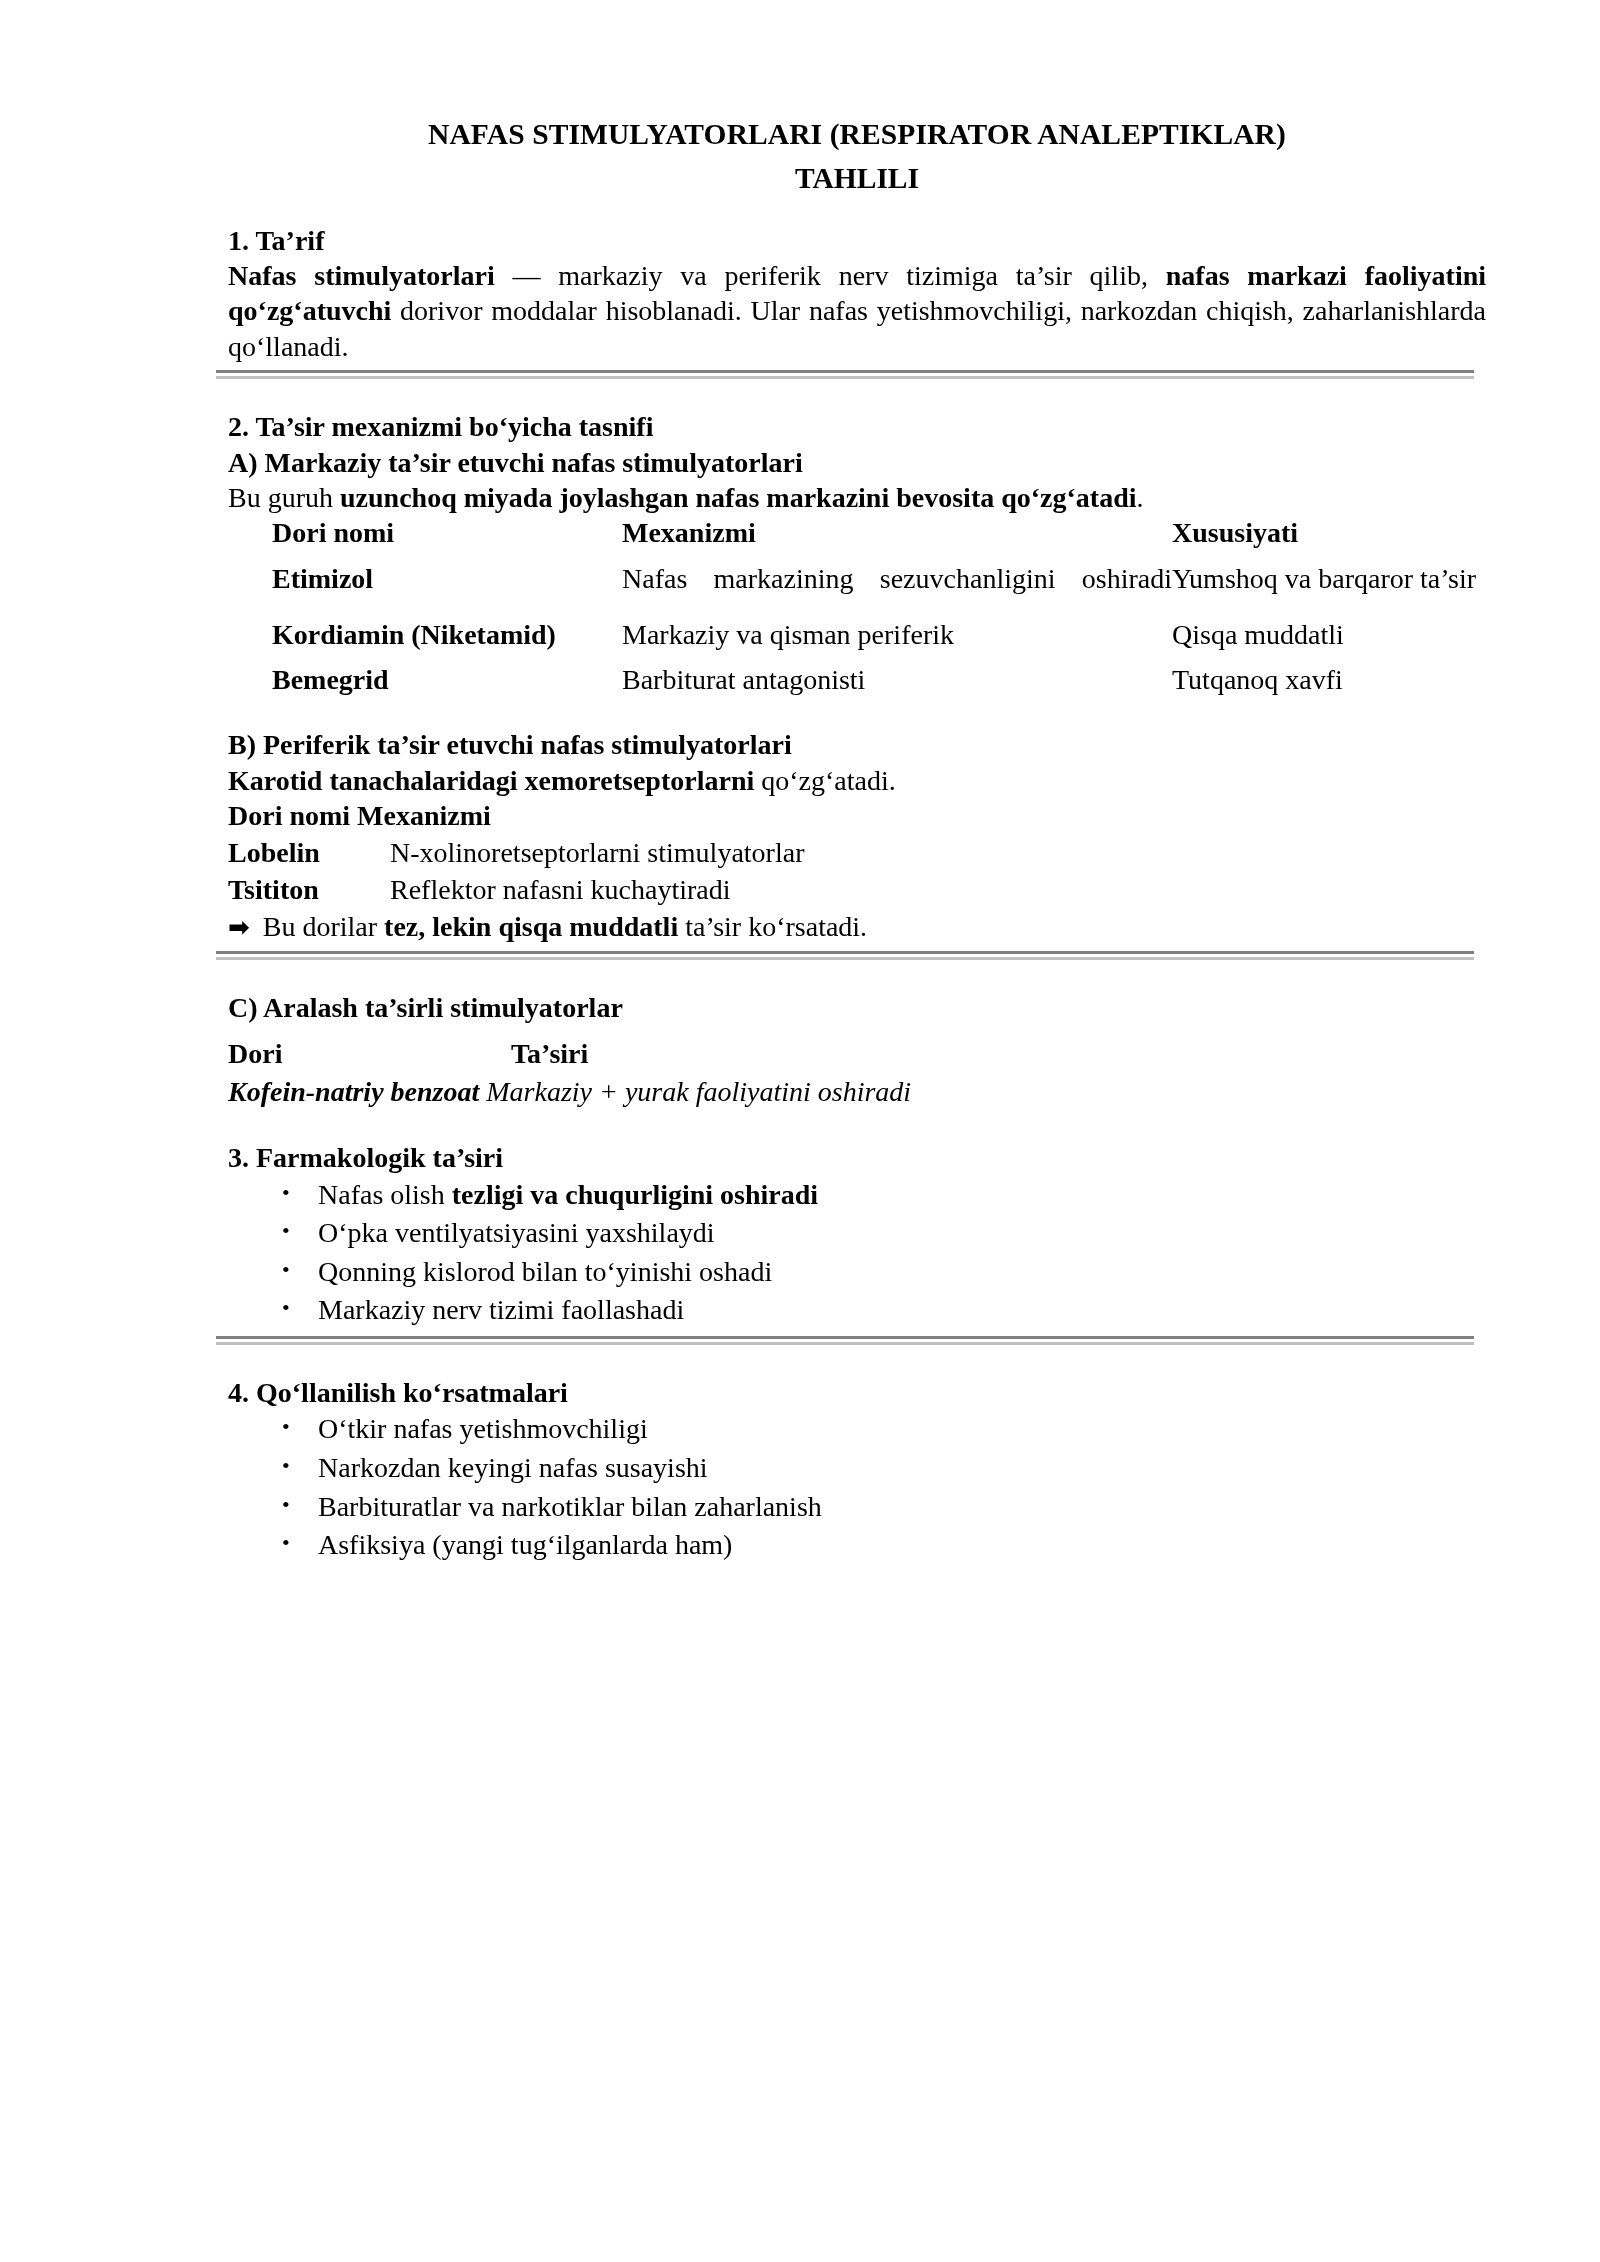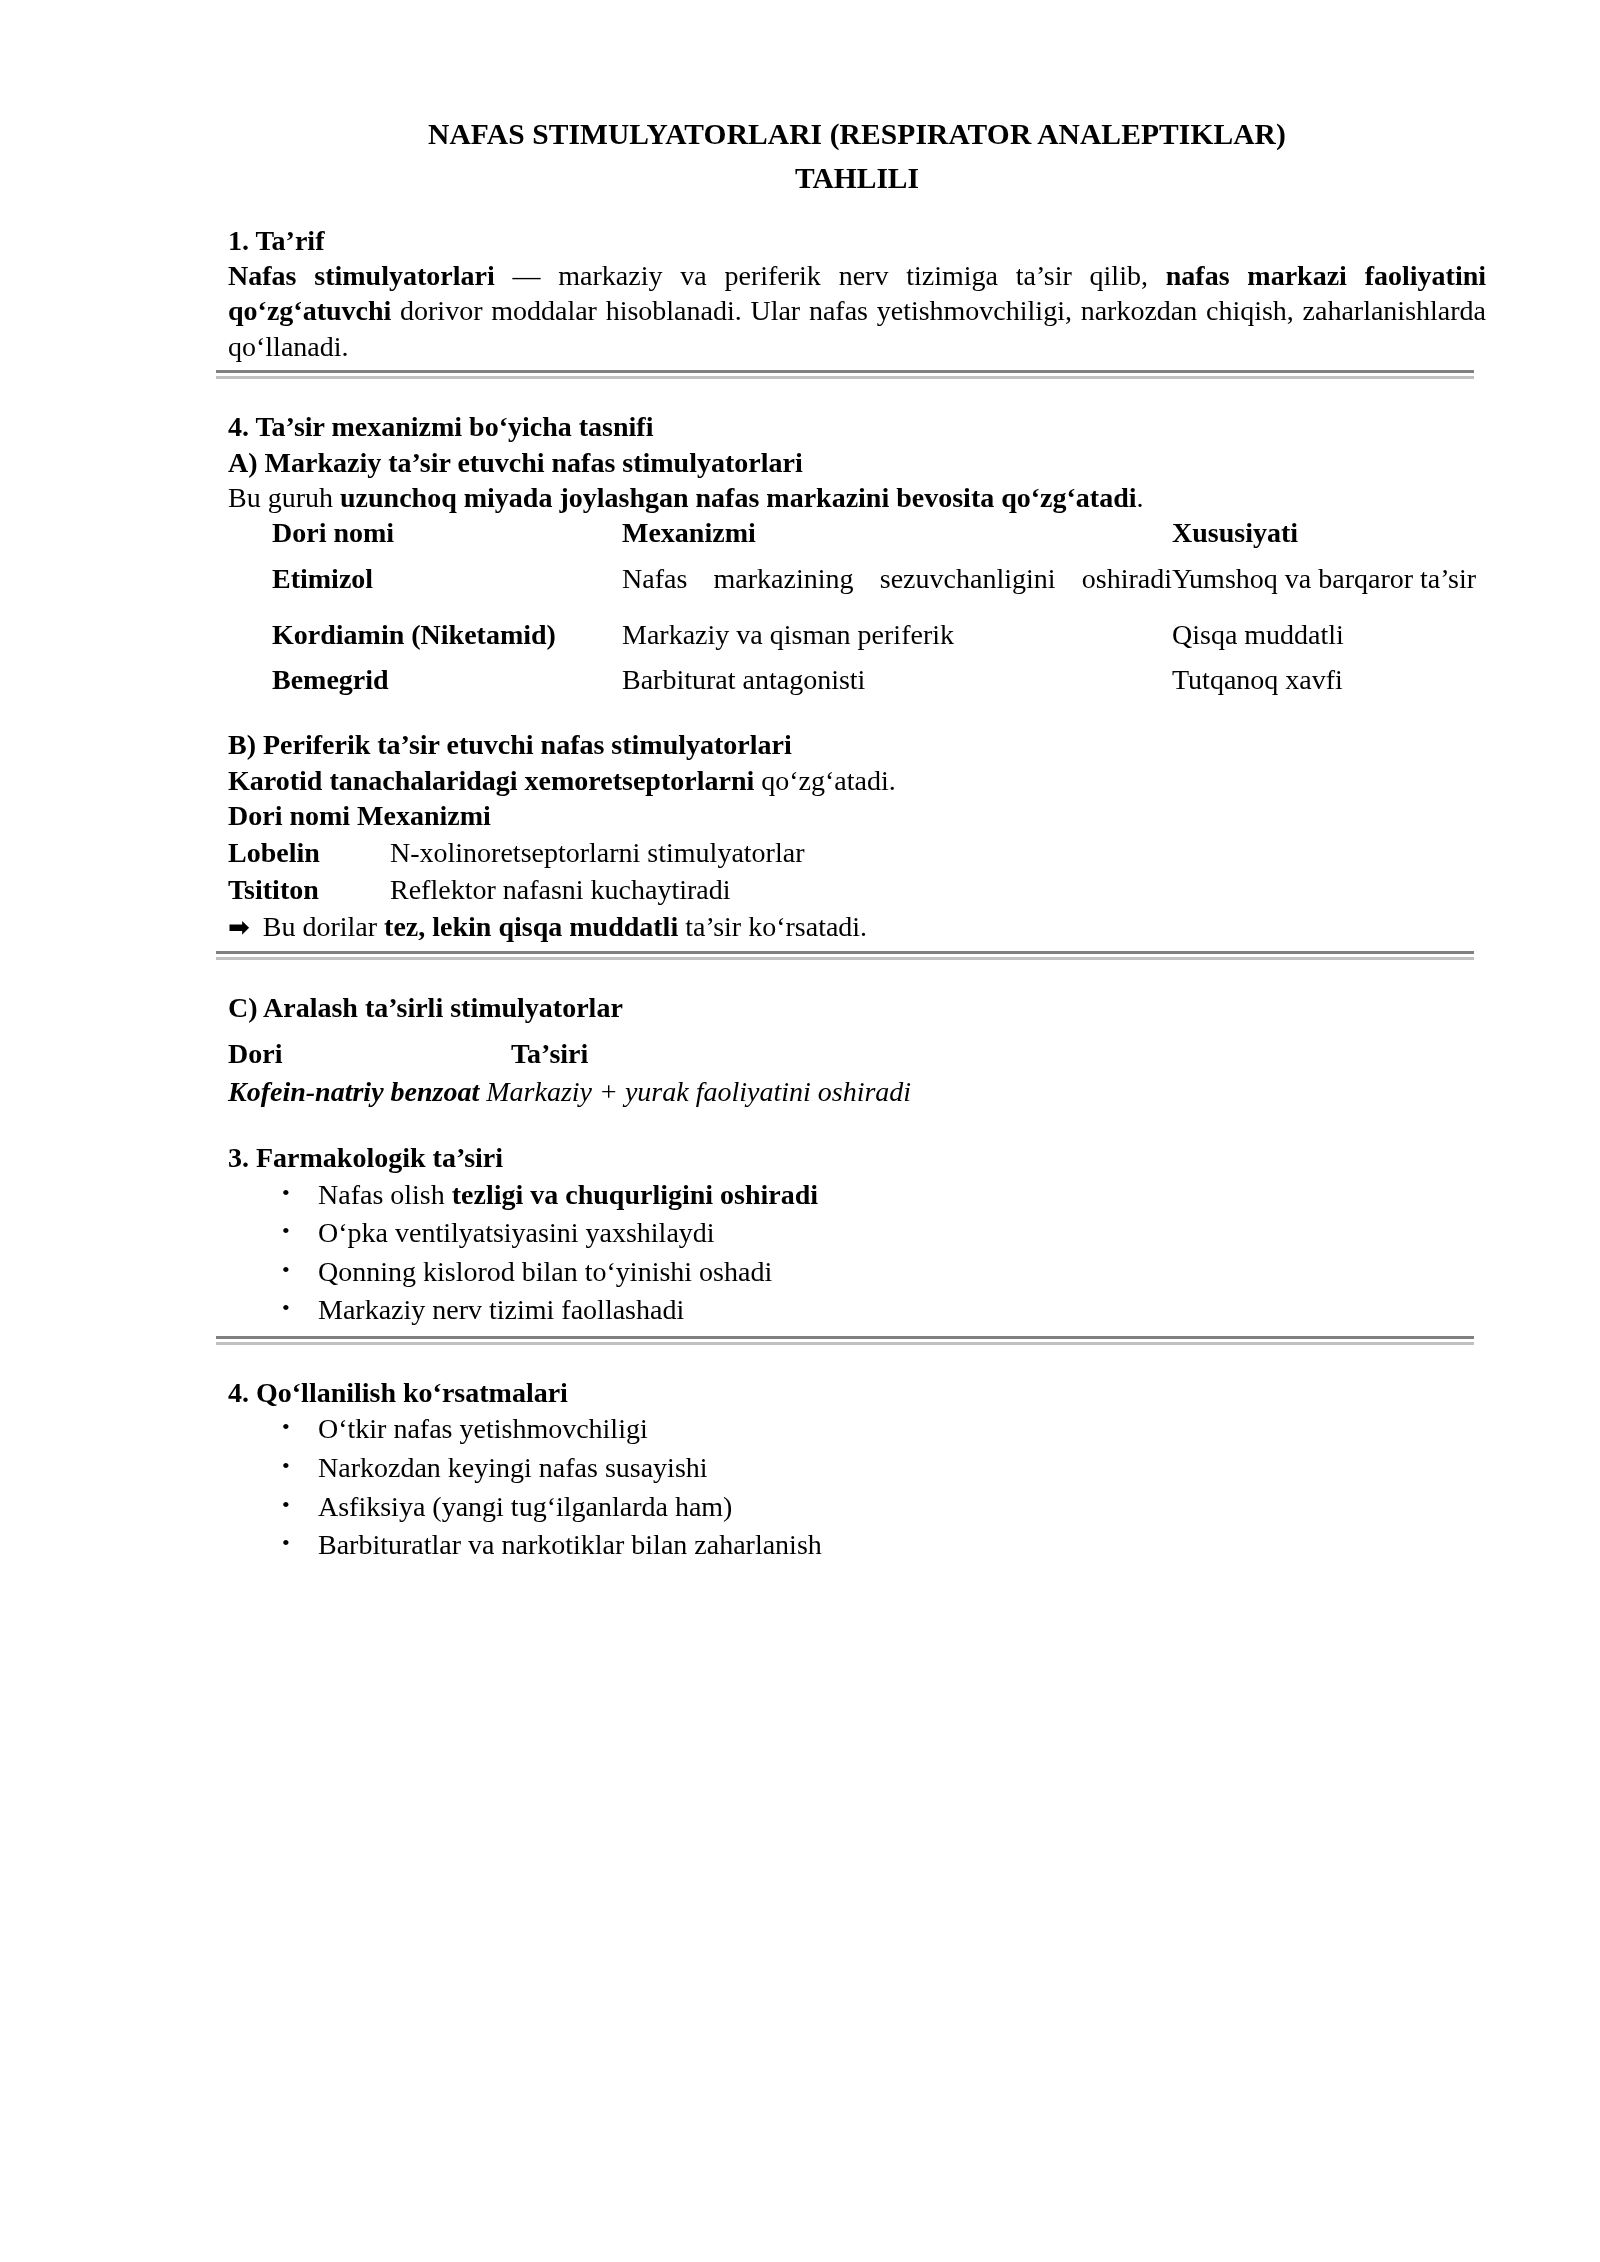--- a/index.html
+++ b/index.html
@@ -170,21 +170,21 @@
 
     <h1 class="doc-title">NAFAS STIMULYATORLARI (RESPIRATOR ANALEPTIKLAR)</h1>
     <h1 class="doc-subtitle">TAHLILI</h1>
 
     <div class="h-bold">1. Ta’rif</div>
     <p class="para para-last-justify"><b>Nafas stimulyatorlari</b><span> — markaziy va periferik nerv tizimiga ta’sir qilib, </span><b>nafas markazi faoliyatini qo‘zg‘atuvchi</b><span> dorivor moddalar hisoblanadi. Ular nafas yetishmovchiligi, narkozdan chiqish, zaharlanishlarda qo‘llanadi.</span></p>
     <div class="hrule"></div>
 
     <div class="spacer-md"></div>
 
-    <div class="h-bold">4. Ta’sir mexanizmi bo‘yicha tasnifi</div>
+    <div class="h-bold">2. Ta’sir mexanizmi bo‘yicha tasnifi</div>
     <div class="h-bold">A) Markaziy ta’sir etuvchi nafas stimulyatorlari</div>
     <p class="para para-last-justify"><span>Bu guruh </span><b>uzunchoq miyada joylashgan nafas markazini bevosita qo‘zg‘atadi</b><span>.</span></p>
 
     <table class="tbl">
       <tbody>
         <tr>
           <td class="c1 name">Dori nomi</td>
           <td class="c2 name">Mexanizmi</td>
           <td class="c3 name">Xususiyati</td>
         </tr>
@@ -243,18 +243,18 @@
       <li><span>Markaziy nerv tizimi faollashadi</span></li>
     </ul>
     <div class="hrule"></div>
 
     <div class="spacer-md"></div>
 
     <div class="h-bold">4. Qo‘llanilish ko‘rsatmalari</div>
     <ul class="bullets">
       <li><span>O‘tkir nafas yetishmovchiligi</span></li>
       <li><span>Narkozdan keyingi nafas susayishi</span></li>
+      <li><span>Barbituratlar va narkotiklar bilan zaharlanish</span></li>
       <li><span>Asfiksiya (yangi tug‘ilganlarda ham)</span></li>
-      <li><span>Barbituratlar va narkotiklar bilan zaharlanish</span></li>
     </ul>
 
   </div>
 </div>
 
 </body></html>

